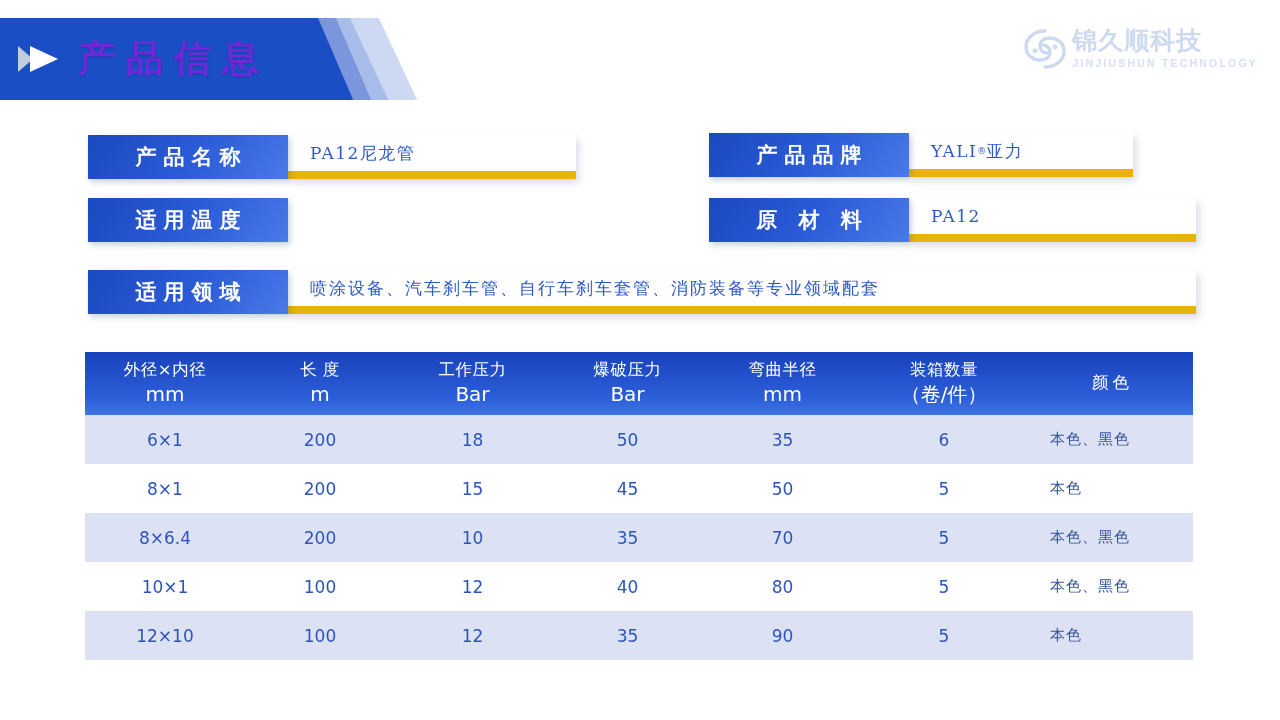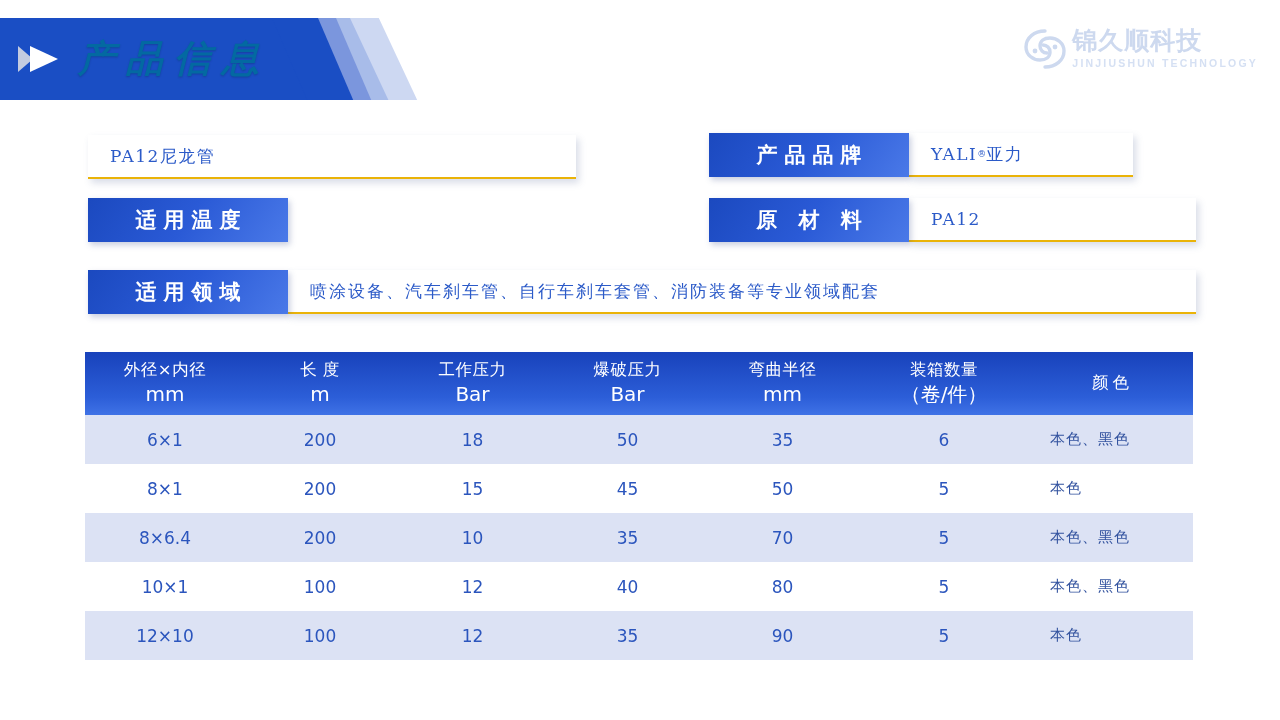--- a/index.html
+++ b/index.html
@@ -71,28 +71,27 @@
     align-items: center;
     z-index: 5;
   }
   .play-icon {
     margin-left: 16px;
     margin-right: 14px;
     display: block;
     line-height: 0;
   }
   .header-title {
-    color: #0369a1;
+    color: #6d28d9;
     font-family: "DejaVu Serif", "Liberation Serif", serif;
     font-size: 37px;
     font-weight: 700;
     letter-spacing: 11px;
     white-space: nowrap;
     text-shadow: 0 1px 2px rgba(0,0,0,0.18);
-    font-style: italic;
   }
 
   
   .logo {
     position: absolute;
     right: 22px;
     top: 26px;
     display: flex;
     align-items: center;
     gap: 4px;
@@ -137,21 +136,21 @@
     align-items: center;
     justify-content: center;
     text-indent: 7px;
     box-shadow: 2px 3px 6px rgba(60,80,140,0.28);
     position: relative;
     z-index: 3;
   }
   .field-value {
     flex: 1 1 auto;
     background: #ffffff;
-    border-bottom: 2px solid #eab308;
+    border-bottom: 8px solid #eab308;
     display: flex;
     align-items: center;
     padding-left: 22px;
     color: #2b5ac8;
     font-family: "DejaVu Serif", "Liberation Serif", serif;
     font-size: 17px;
     letter-spacing: 1.5px;
     box-shadow: 3px 4px 7px rgba(80,100,150,0.22);
     box-sizing: border-box;
   }
@@ -253,20 +252,21 @@
   </span>
   <span class="logo-text">
     <span class="logo-cn">锦久顺科技</span>
     <span class="logo-en">JINJIUSHUN TECHNOLOGY</span>
   </span>
 </div>
 
 <div class="info-area">
 
   <div class="field" id="field-name">
+    <div class="field-label">产品名称</div>
     <div class="field-value">PA12尼龙管</div>
   </div>
 
   <div class="field" id="field-brand">
     <div class="field-label">产品品牌</div>
     <div class="field-value">YALI<sup>®</sup>亚力</div>
   </div>
 
   <div class="field" id="field-temp">
     <div class="field-label">适用温度</div>

